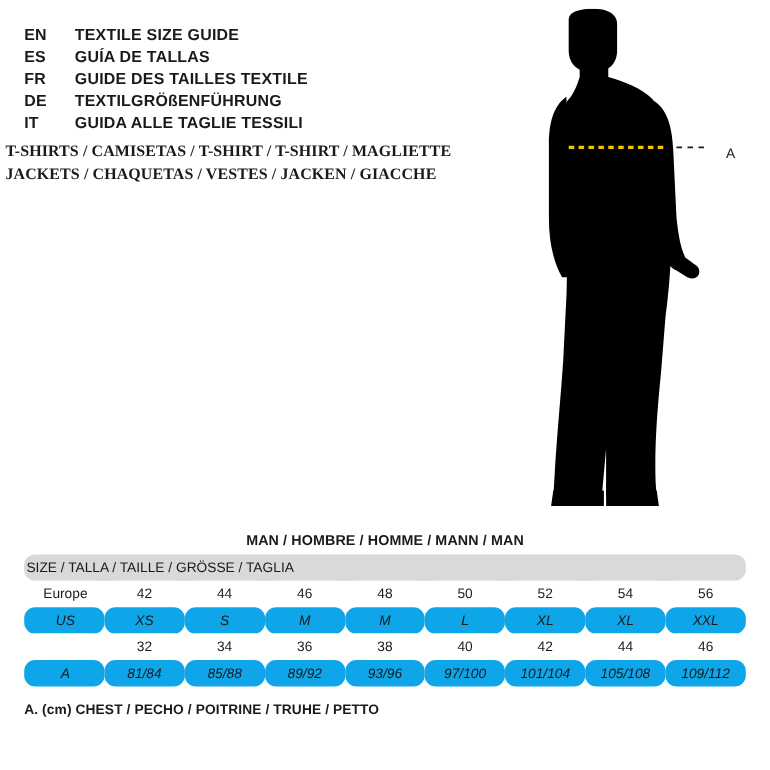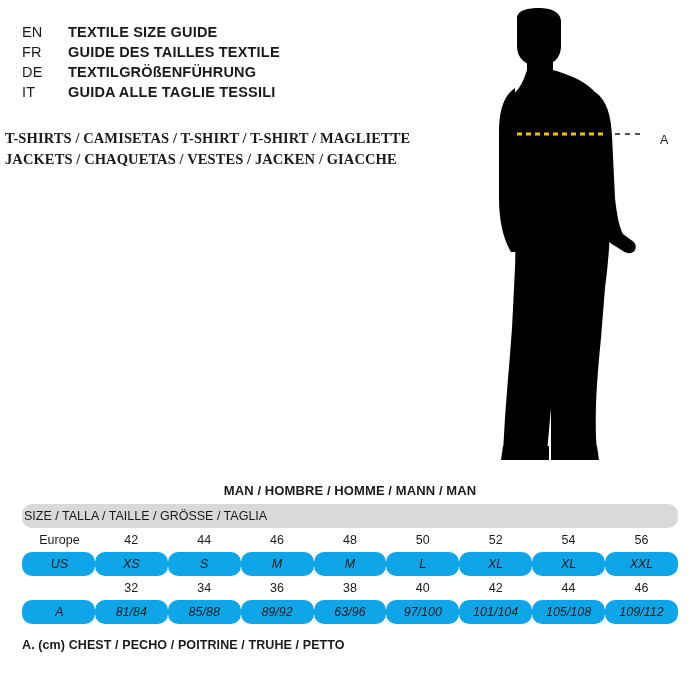--- a/index.html
+++ b/index.html
@@ -31,21 +31,21 @@
   .lang-row {
     display: flex;
     align-items: baseline;
     font-size: 14.5px;
     line-height: 20px;
     letter-spacing: 0.2px;
   }
   .lang-code {
     width: 46px;
     flex: 0 0 46px;
-    font-weight: 400;
+    font-weight: 700;
   }
   .lang-text {
     flex: 1 1 auto;
     font-weight: 700;
   }
 
   
   .cat-block {
     position: absolute;
     left: 5px;
@@ -135,20 +135,24 @@
 </style>
 </head>
 <body>
 
 <div class="page">
 
   <div class="lang-block">
     <div class="lang-row">
       <span class="lang-code">EN</span>
       <span class="lang-text">TEXTILE SIZE GUIDE</span>
+    </div>
+    <div class="lang-row">
+      <span class="lang-code">ES</span>
+      <span class="lang-text">GUÍA DE TALLAS</span>
     </div>
     <div class="lang-row">
       <span class="lang-code">FR</span>
       <span class="lang-text">GUIDE DES TAILLES TEXTILE</span>
     </div>
     <div class="lang-row">
       <span class="lang-code">DE</span>
       <span class="lang-text">TEXTILGRÖßENFÜHRUNG</span>
     </div>
     <div class="lang-row">
@@ -232,21 +236,21 @@
           <td class="cell">42</td>
           <td class="cell">44</td>
           <td class="cell">46</td>
         </tr>
 
         <tr class="row-gray">
           <td class="col-label">A</td>
           <td class="cell">81/84</td>
           <td class="cell">85/88</td>
           <td class="cell">89/92</td>
-          <td class="cell">63/96</td>
+          <td class="cell">93/96</td>
           <td class="cell">97/100</td>
           <td class="cell">101/104</td>
           <td class="cell">105/108</td>
           <td class="cell">109/112</td>
         </tr>
       </tbody>
     </table>
 
     <div class="footnote">A. (cm) CHEST / PECHO / POITRINE / TRUHE / PETTO</div>
   </div>

